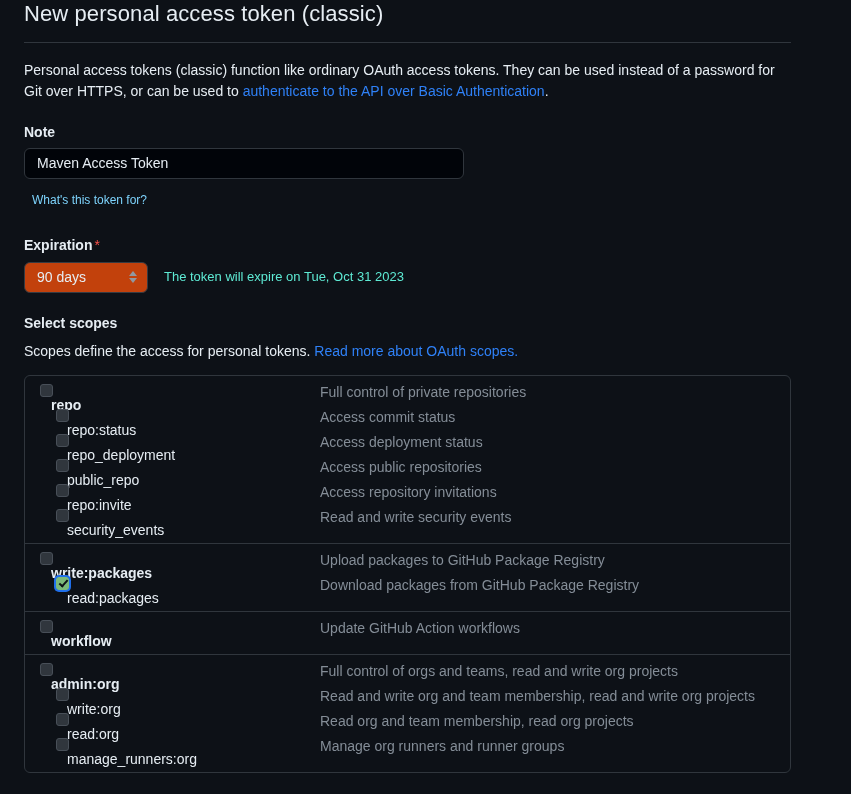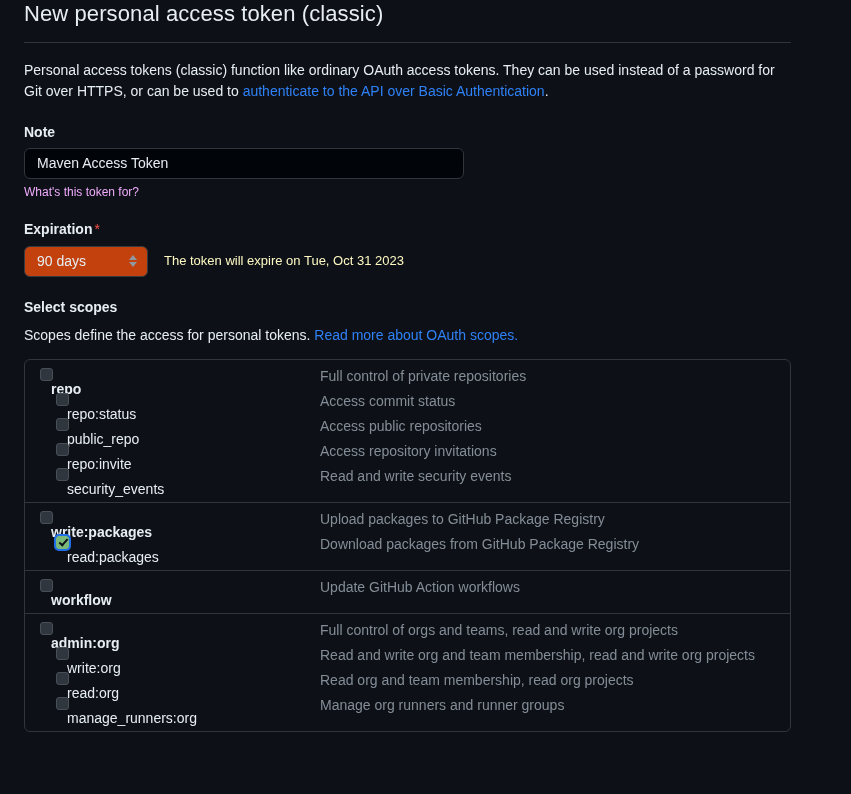--- a/index.html
+++ b/index.html
@@ -83,22 +83,22 @@
     border-radius: 6px;
     color: #e6edf3;
     font-size: 14px;
     font-family: "Liberation Sans", sans-serif;
     outline: none;
   }
   .text-input::placeholder { color: #6e7681; }
 
   .hint {
     font-size: 12px;
-    color: #f0abfc;
-    margin: 0;
+    color: #7dd3fc;
+    margin: 8px;
     padding-top: 5px;
     line-height: 16px;
   }
 
   
   .expiration-block { padding-top: 20px; }
   .exp-row {
     display: flex;
     align-items: center;
     margin-top: 8px;
@@ -131,21 +131,21 @@
   .arrow-up, .arrow-down {
     width: 0; height: 0;
     border-left: 4px solid transparent;
     border-right: 4px solid transparent;
   }
   .arrow-up { border-bottom: 5px solid #9198a1; }
   .arrow-down { border-top: 5px solid #9198a1; }
 
   .exp-note {
     font-size: 13px;
-    color: #fef9c3;
+    color: #5eead4;
     margin-left: 16px;
     line-height: 18px;
   }
 
   
   .scopes-head { padding-top: 22px; }
   .scopes-sub {
     font-size: 14px;
     color: #e6edf3;
     margin: 0;
@@ -264,20 +264,25 @@
           <span class="scope-name">repo</span>
           <span class="scope-desc">Full control of private repositories</span>
         </div>
         <div class="scope-row child">
           <span class="cb"></span>
           <span class="scope-name">repo:status</span>
           <span class="scope-desc">Access commit status</span>
         </div>
         <div class="scope-row child">
           <span class="cb"></span>
+          <span class="scope-name">repo_deployment</span>
+          <span class="scope-desc">Access deployment status</span>
+        </div>
+        <div class="scope-row child">
+          <span class="cb"></span>
           <span class="scope-name">public_repo</span>
           <span class="scope-desc">Access public repositories</span>
         </div>
         <div class="scope-row child">
           <span class="cb"></span>
           <span class="scope-name">repo:invite</span>
           <span class="scope-desc">Access repository invitations</span>
         </div>
         <div class="scope-row child">
           <span class="cb"></span>

